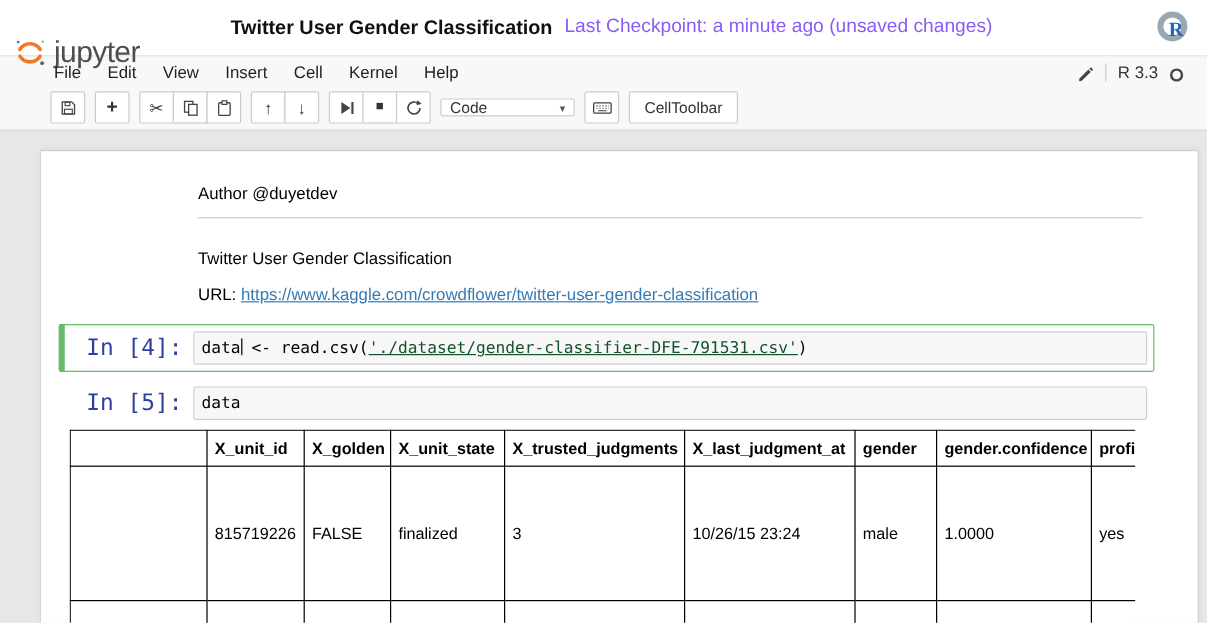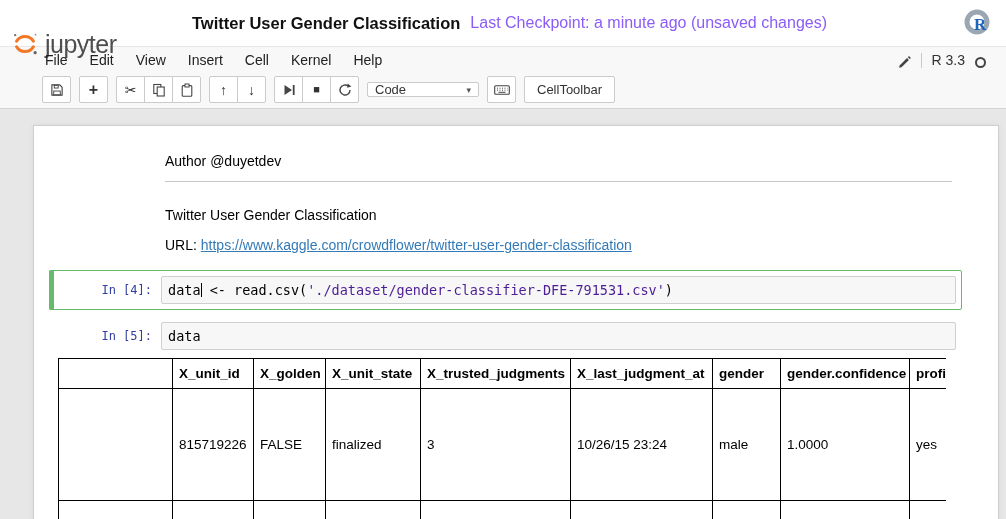--- a/index.html
+++ b/index.html
@@ -44,23 +44,23 @@
   
   .page { padding-top:16px; }
   .nb-container { margin-left:33px; width:966px; background:#fff; border:1px solid #cfcfcf; padding:16px 0 160px 0; min-height:420px; box-shadow:0 0 6px rgba(0,0,0,0.06); }
 
   .cell { position:relative; margin:0 36px 0 15px; padding:5px; border:1px solid transparent; border-radius:2px; }
   .cell + .cell { margin-top:6px; }
   .cell.selected { border-color:#66bb6a; }
   .cell.selected::before { content:""; position:absolute; left:-1px; top:-1px; bottom:-1px; width:5px; background:#66bb6a; border-radius:2px 0 0 2px; }
 
   .input-row { display:flex; align-items:center; }
-  .prompt { width:106px; flex:none; text-align:right; padding-right:9px; font-family:"DejaVu Sans Mono", monospace; font-size:12px; color:#303f9f; line-height:28px; }
+  .prompt { width:106px; flex:none; text-align:right; padding-right:9px; font-family:"DejaVu Sans Mono", monospace; font-size:19px; color:#303f9f; line-height:28px; }
   .input-area { flex:1; background:#f7f7f7; border:1px solid #cfcfcf; border-radius:2px; padding:5px 6px; font-family:"DejaVu Sans Mono", monospace; font-size:13.5px; line-height:16px; color:#000; white-space:pre; cursor:text; }
-  .cm-string { color:#4c1d95; }
+  .cm-string { color:#14532d;text-decoration:underline; }
   .cursor { display:inline-block; width:1px; height:14px; background:#000; margin-bottom:-2px; }
 
   .md-body { flex:1; font-size:14px; color:#000; padding:0 4px; }
   .md-body p { margin:5px 0; }
   .md-body hr { border:0; border-top:1px solid #c8c8c8; margin:12px 0 2px 0; }
   .url-line { margin-top:14px !important; }
   .md-body a { color:#337ab7; text-decoration:underline; cursor:pointer; }
 
   .output-row { margin-top:8px; padding-left:3px; }
   .table-clip { width:888px; overflow:hidden; }

